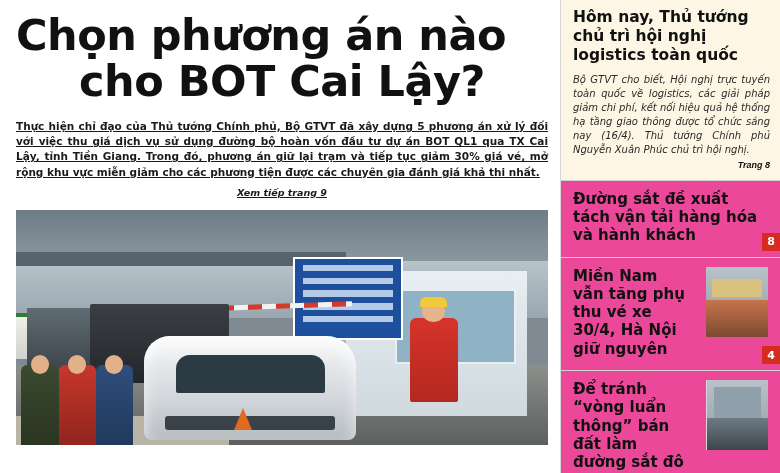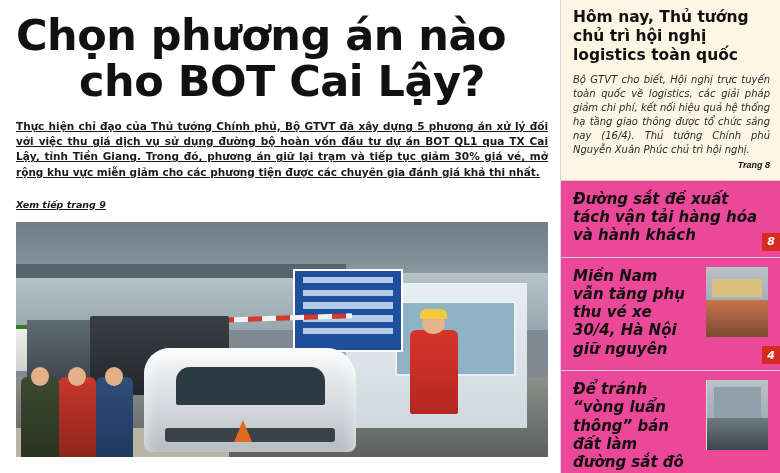--- a/index.html
+++ b/index.html
@@ -44,25 +44,25 @@
     font-family: "DejaVu Sans", sans-serif;
     font-size: 10.5px;
     line-height: 1.45;
     color: #1a1a1a;
     font-weight: bold;
     text-align: justify;
     text-decoration: underline;
   }
   .deck-more {
     display: block;
-    text-align: left;
+    text-align: center;
     font-style: italic;
     font-weight: bold;
     font-size: 9.5px;
-    margin-top: 18px;
+    margin-top: 6px;
     color: #1a1a1a;
   }
 
   
   .photo-wrap {
     margin-top: 10px;
     width: 532px;
     height: 235px;
     position: relative;
     overflow: hidden;
@@ -254,21 +254,20 @@
     font-weight: bold;
     font-size: 9px;
     margin-top: 3px;
     color: #111;
   }
   .rail-item {
     position: relative;
     padding: 9px 12px 12px 12px;
     border-top: 1px solid #cfcfcf;
     box-sizing: border-box;
-    font-style: italic;
   }
   .rail-item.with-thumb {
     display: flex;
     gap: 15px;
   }
   .rail-item h3 {
     margin: 0;
     font-family: "DejaVu Sans", sans-serif;
     font-size: 15px;
     line-height: 1.22;

